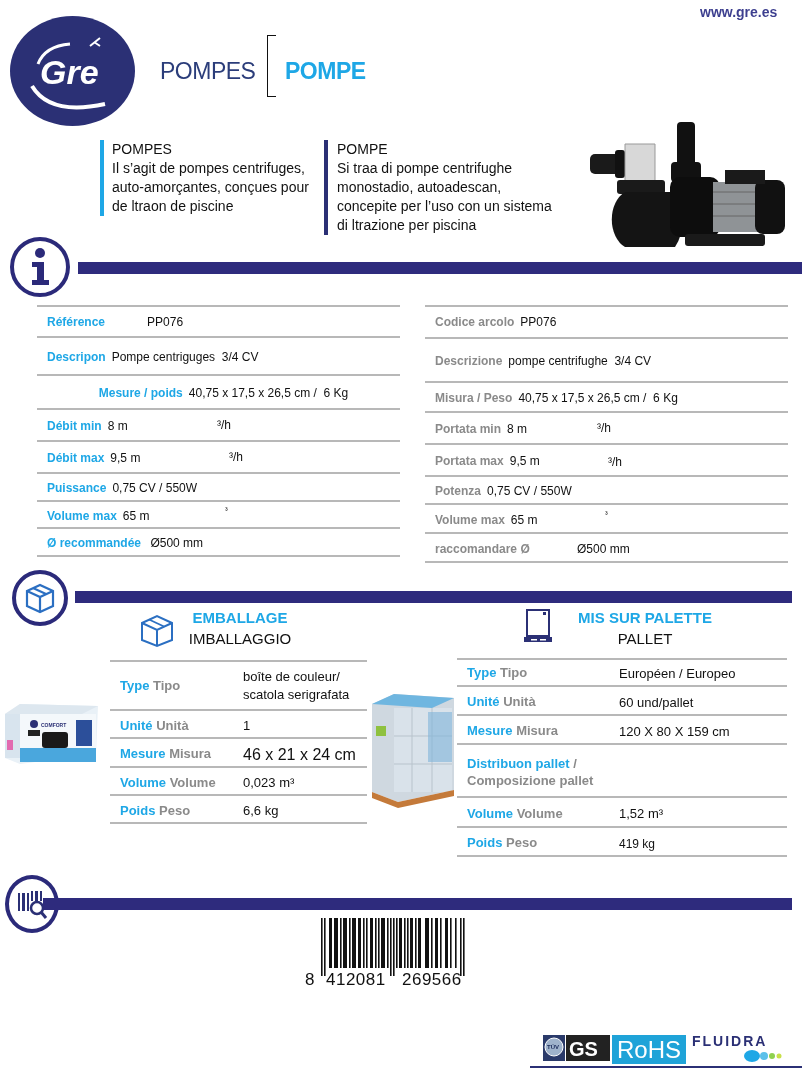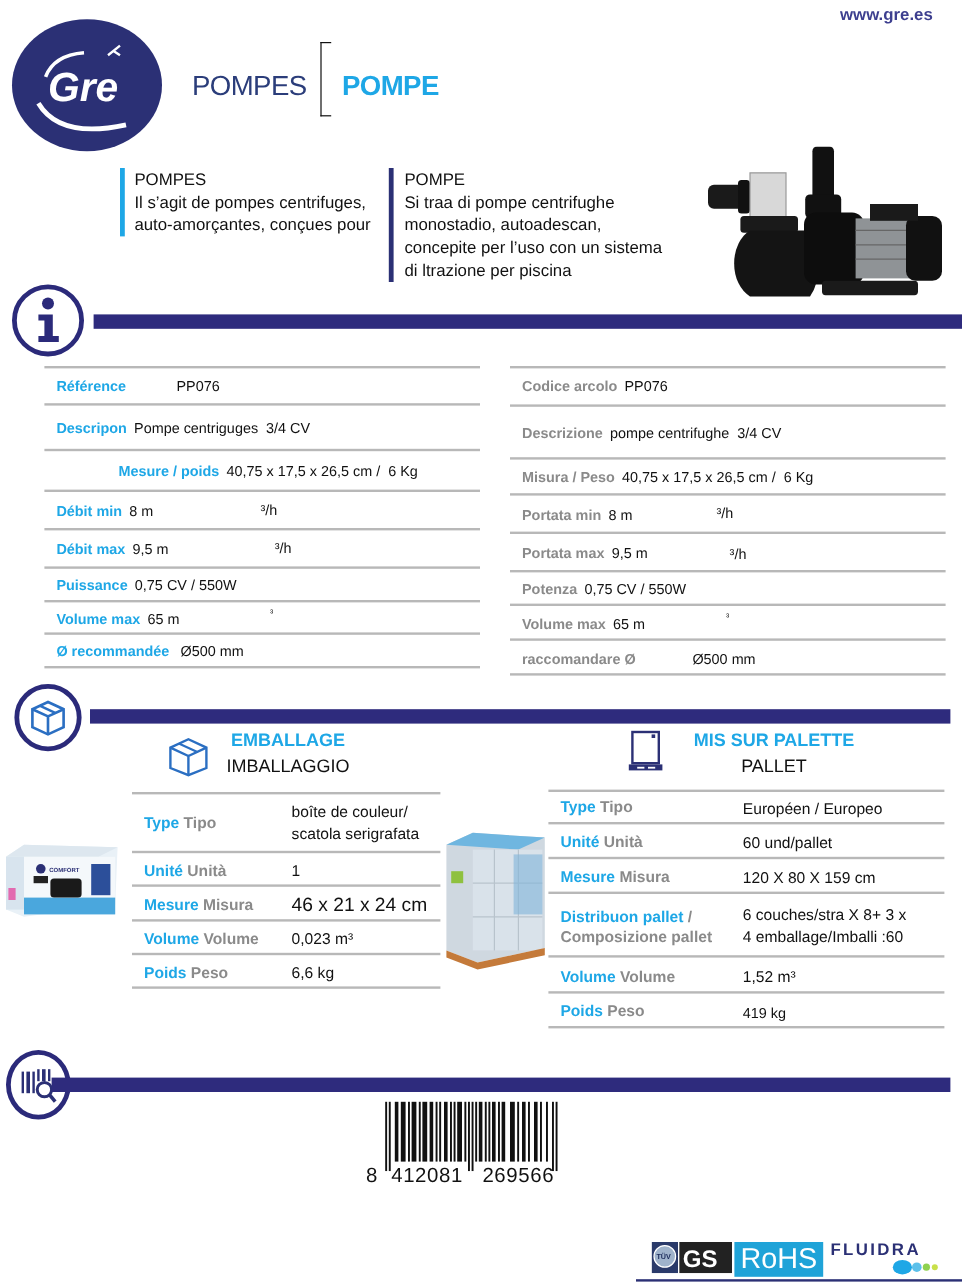--- a/index.html
+++ b/index.html
@@ -64,20 +64,21 @@
 </div>
 <div class="abs url">www.gre.es</div>
 <div class="abs title-fr">POMPES</div>
 <div class="abs title-bracket"></div>
 <div class="abs title-it">POMPE</div>
 
 <div class="abs intro fr">
   <p>POMPES</p>
   <p>Il s’agit de pompes centrifuges,</p>
   <p>auto-amorçantes, conçues pour</p>
+  <p>de ltraon de piscine</p>
 </div>
 <div class="abs intro it">
   <p>POMPE</p>
   <p>Si traa di pompe centrifughe</p>
   <p>monostadio, autoadescan,</p>
   <p>concepite per l’uso con un sistema</p>
   <p>di ltrazione per piscina</p>
 </div>
 
 <div class="abs pump-img">
@@ -282,22 +283,20 @@
   <div class="pk-row" style="top:31px; height:27px;">
     <span class="pk-lbl"><span class="fr">Unité</span> <span class="it">Unità</span></span>
     <span class="pk-val" style="left:162px; top:5px;">60 und/pallet</span>
   </div>
   <div class="pk-row" style="top:60px; height:27px;">
     <span class="pk-lbl"><span class="fr">Mesure</span> <span class="it">Misura</span></span>
     <span class="pk-val" style="left:162px; top:5px;">120 X 80 X 159 cm</span>
   </div>
   <div class="pk-row" style="top:89px; height:51px;">
     <span class="pk-lbl" style="display:block;"><span class="fr">Distribuon pallet</span><span class="it"> /</span><br><span class="it">Composizione pallet</span></span>
-    <span class="pk-val" style="left:162px; top:7px; white-space:pre;">6 couches/stra X 8+ 3 x
-4 emballage/Imballi :60</span>
   </div>
   <div class="pk-row" style="top:142px; height:28px;">
     <span class="pk-lbl"><span class="fr">Volume</span> <span class="it">Volume</span></span>
     <span class="pk-val" style="left:162px; top:5px;">1,52 m³</span>
   </div>
   <div class="pk-row" style="top:172px; height:27px;">
     <span class="pk-lbl"><span class="fr">Poids</span> <span class="it">Peso</span></span>
     <span class="pk-val" style="left:162px; top:5px; font-size:12px;">419 kg</span>
   </div>
 </div>

